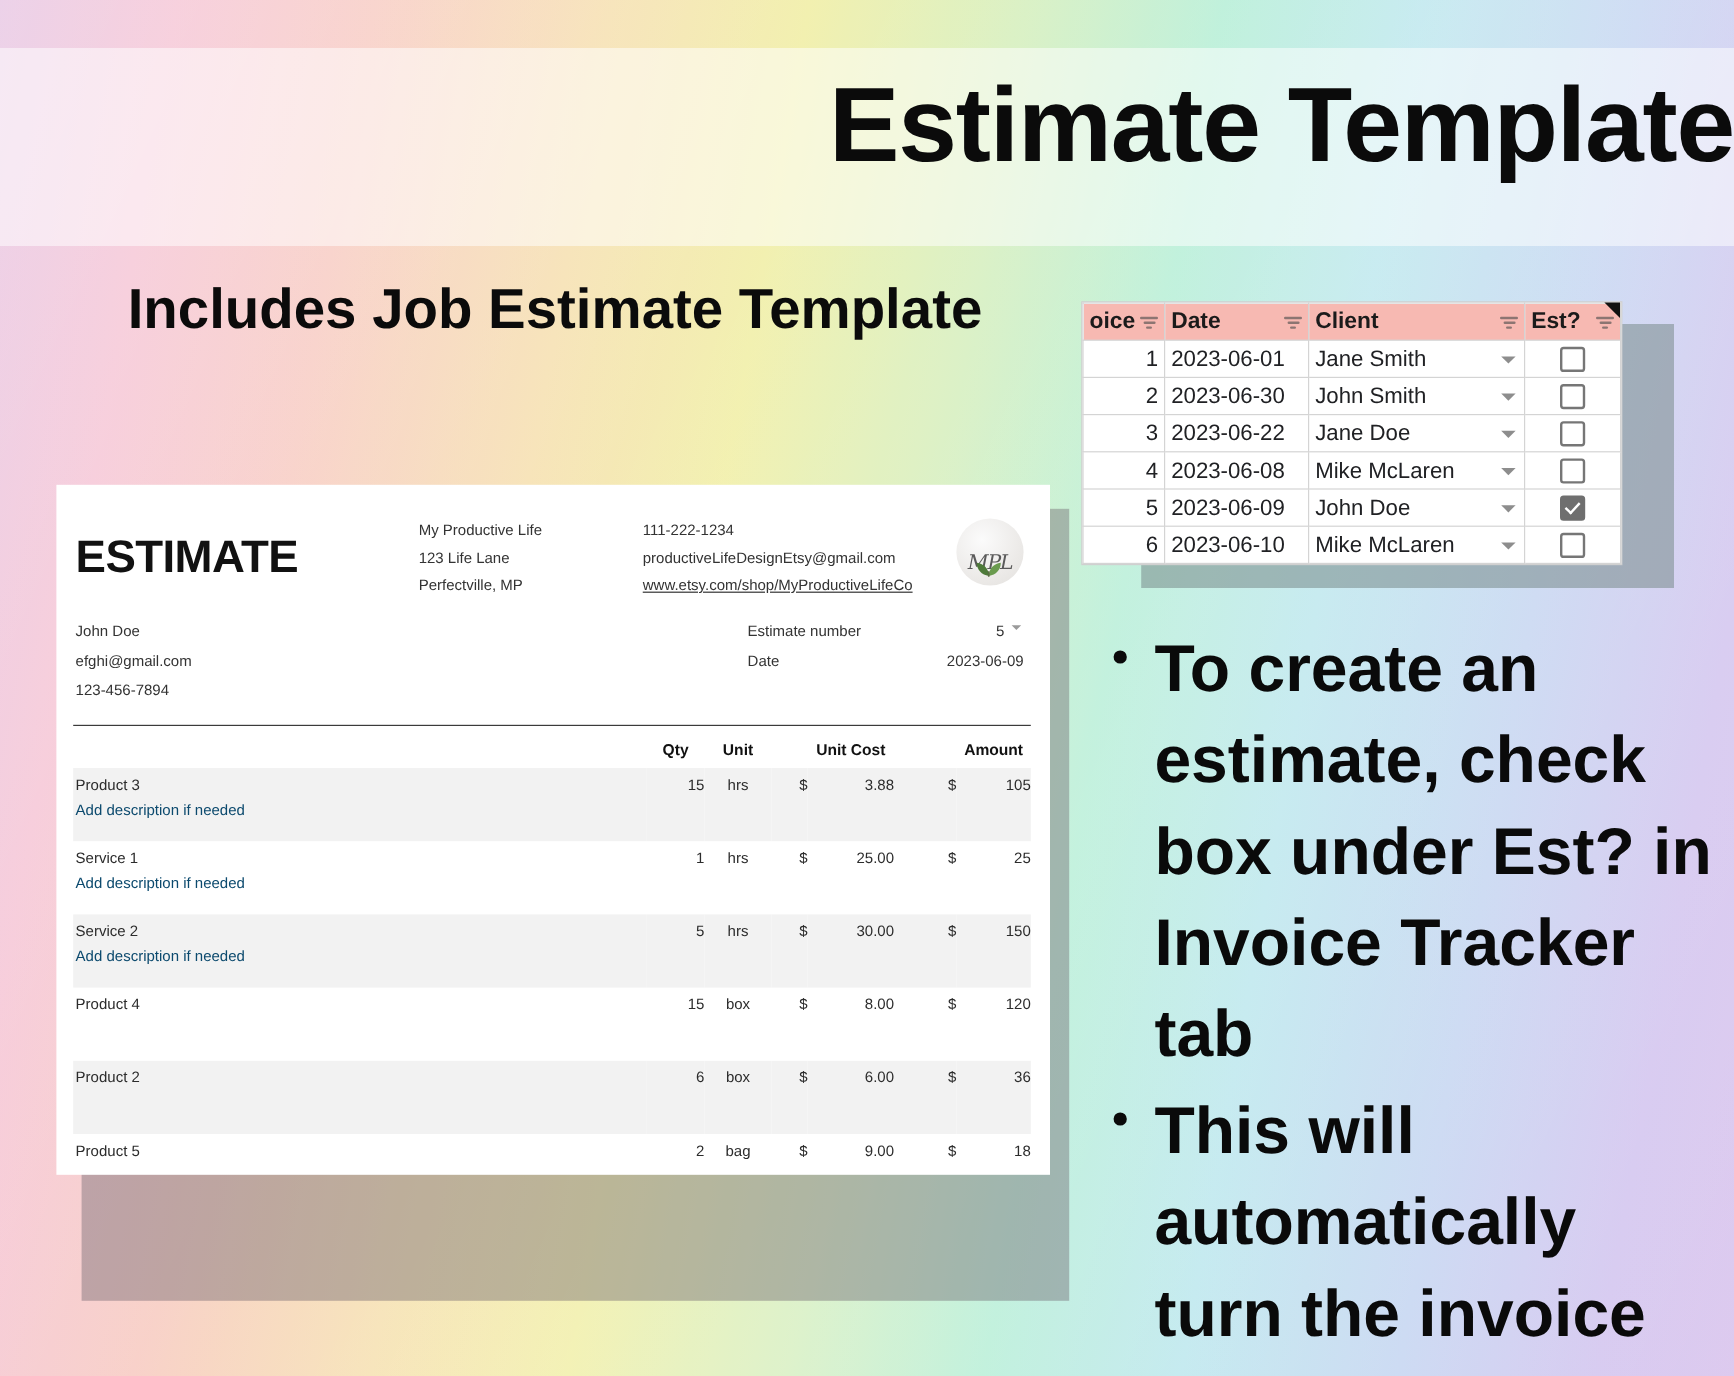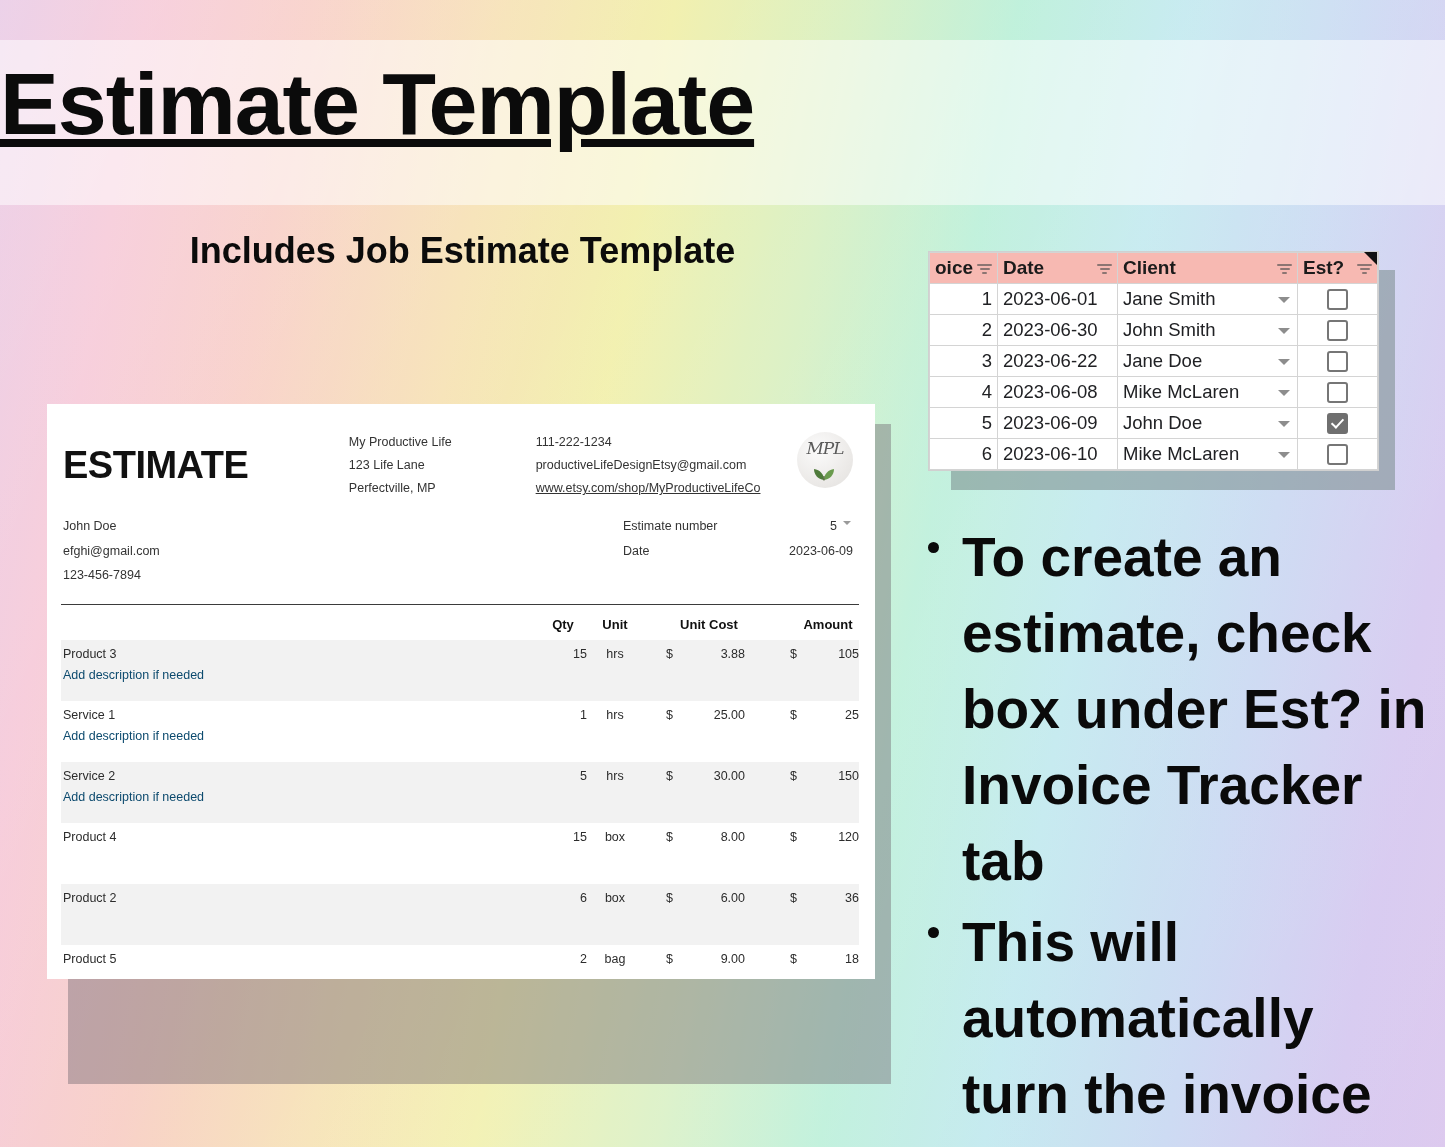--- a/index.html
+++ b/index.html
@@ -53,46 +53,45 @@
     width: 1445px;
     height: 165px;
     background: rgba(255,255,255,0.52);
     z-index: 2;
   }
 
   .main-title {
     position: absolute;
     left: 0; top: 58px;
     width: 1445px;
-    text-align: left;
+    text-align: right;
     font-size: 88px;
     font-weight: 700;
     color: #0b0b0b;
     letter-spacing: -1px;
     z-index: 3;
     line-height: 1.05;
-    text-decoration: underline;
   }
 
   .subtitle {
     position: absolute;
     left: 95px; top: 228px;
     width: 735px;
     text-align: center;
-    font-size: 36px;
+    font-size: 47px;
     font-weight: 700;
     color: #0b0b0b;
     line-height: 1.25;
     z-index: 3;
   }
 
   
   .sheet-wrap {
     position: absolute;
-    left: 929px; top: 252px;
+    left: 902px; top: 252px;
     width: 448px;
     z-index: 5;
   }
   .sheet-shadow {
     position: absolute;
     left: 951px; top: 270px;
     width: 444px;
     height: 220px;
     background: rgba(120,138,138,0.55);
     z-index: 4;
@@ -277,21 +276,21 @@
     border-radius: 50%;
     background: radial-gradient(circle at 38% 32%, #fbfbfb 0%, #eceae8 62%, #e2e0dd 100%);
     position: relative;
     margin-top: 4px;
     margin-left: 6px;
     flex: 0 0 auto;
     overflow: hidden;
   }
   .logo .mono {
     position: absolute;
-    left: 0; right: 0; top: 6px;
+    left: 0; right: 0; top: 27px;
     text-align: center;
     font-family: "DejaVu Serif", serif;
     font-style: italic;
     font-size: 17px;
     color: #5a5a5a;
     letter-spacing: -1px;
   }
   .logo .leaf {
     position: absolute;
     left: 14px; bottom: 7px;

